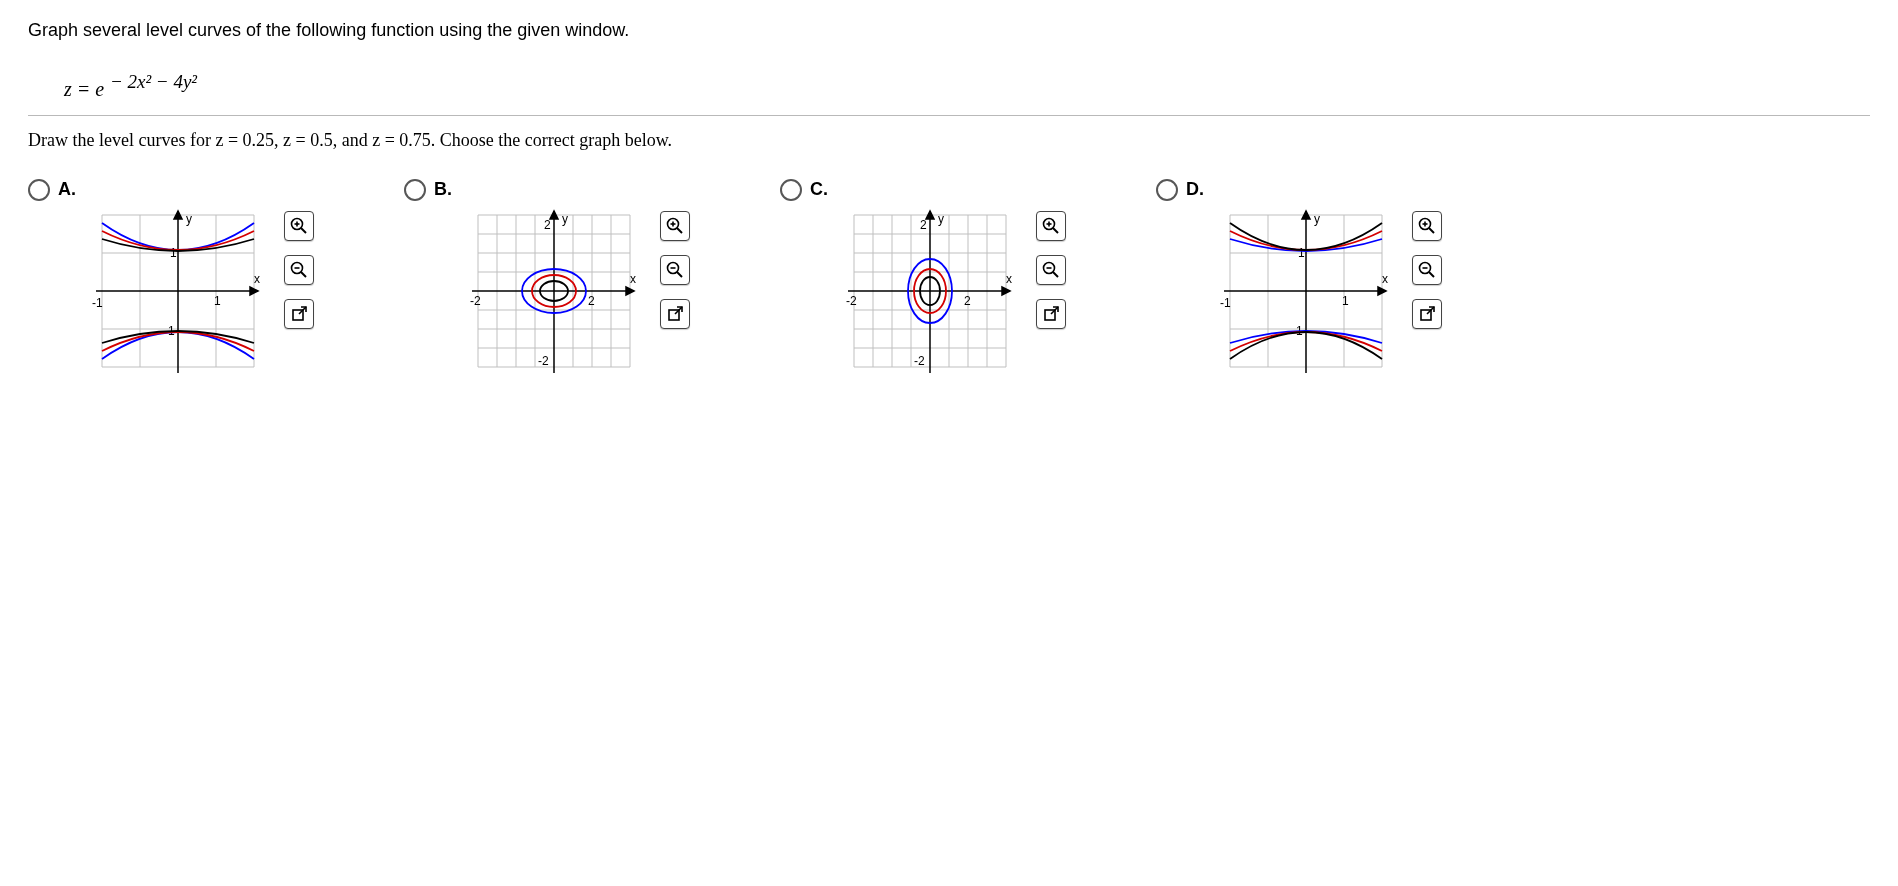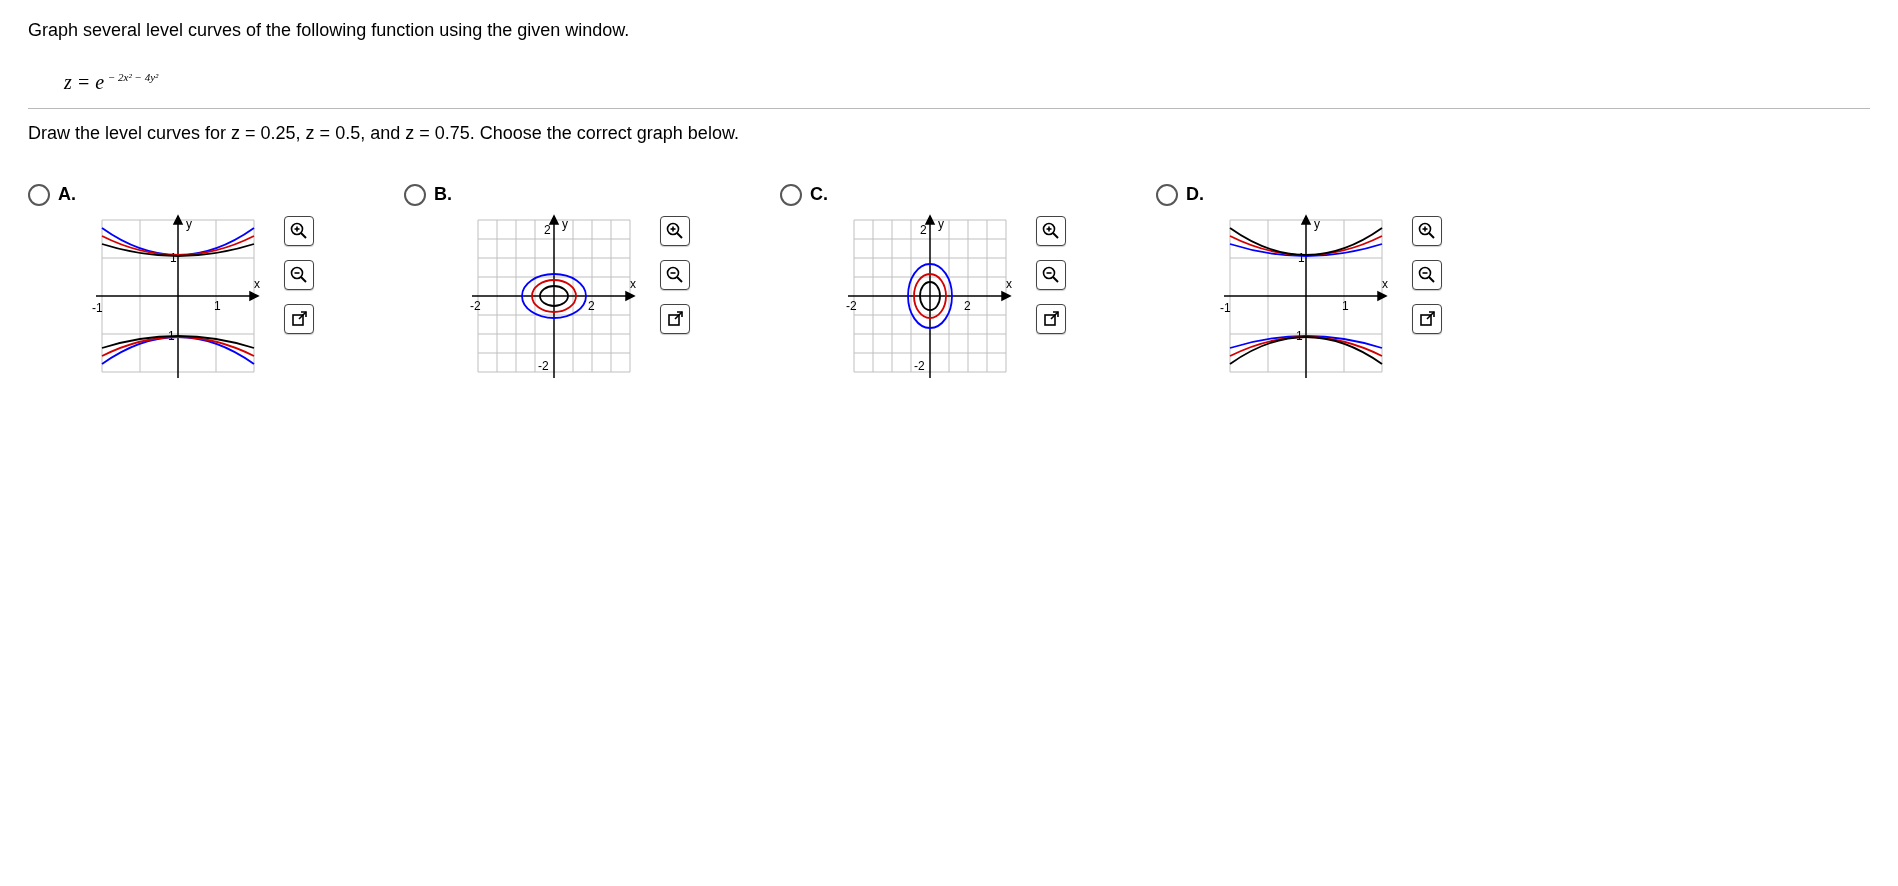--- a/index.html
+++ b/index.html
@@ -12,31 +12,32 @@
   .question-prompt {
     margin-bottom: 30px;
   }
   .equation {
     margin: 6px 0 14px 36px;
     font-style: italic;
     font-family: 'Times New Roman', serif;
     font-size: 20px;
   }
   .equation .exp {
-    font-size: 11px;
+    font-size: 19px;
     vertical-align: super;
     margin-left: 1px;
   }
   hr.divider {
     border: none;
     border-top: 1px solid #b9b9b9;
     margin: 8px 0 14px 0;
   }
   .subprompt {
-    margin-bottom: 40px;
+    margin-bottom: 28px;
+    font-family: Liberation Serif, serif;
   }
   .options {
     display: flex;
     gap: 90px;
     align-items: flex-start;
   }
   .option {
     display: flex;
     align-items: flex-start;
   }

